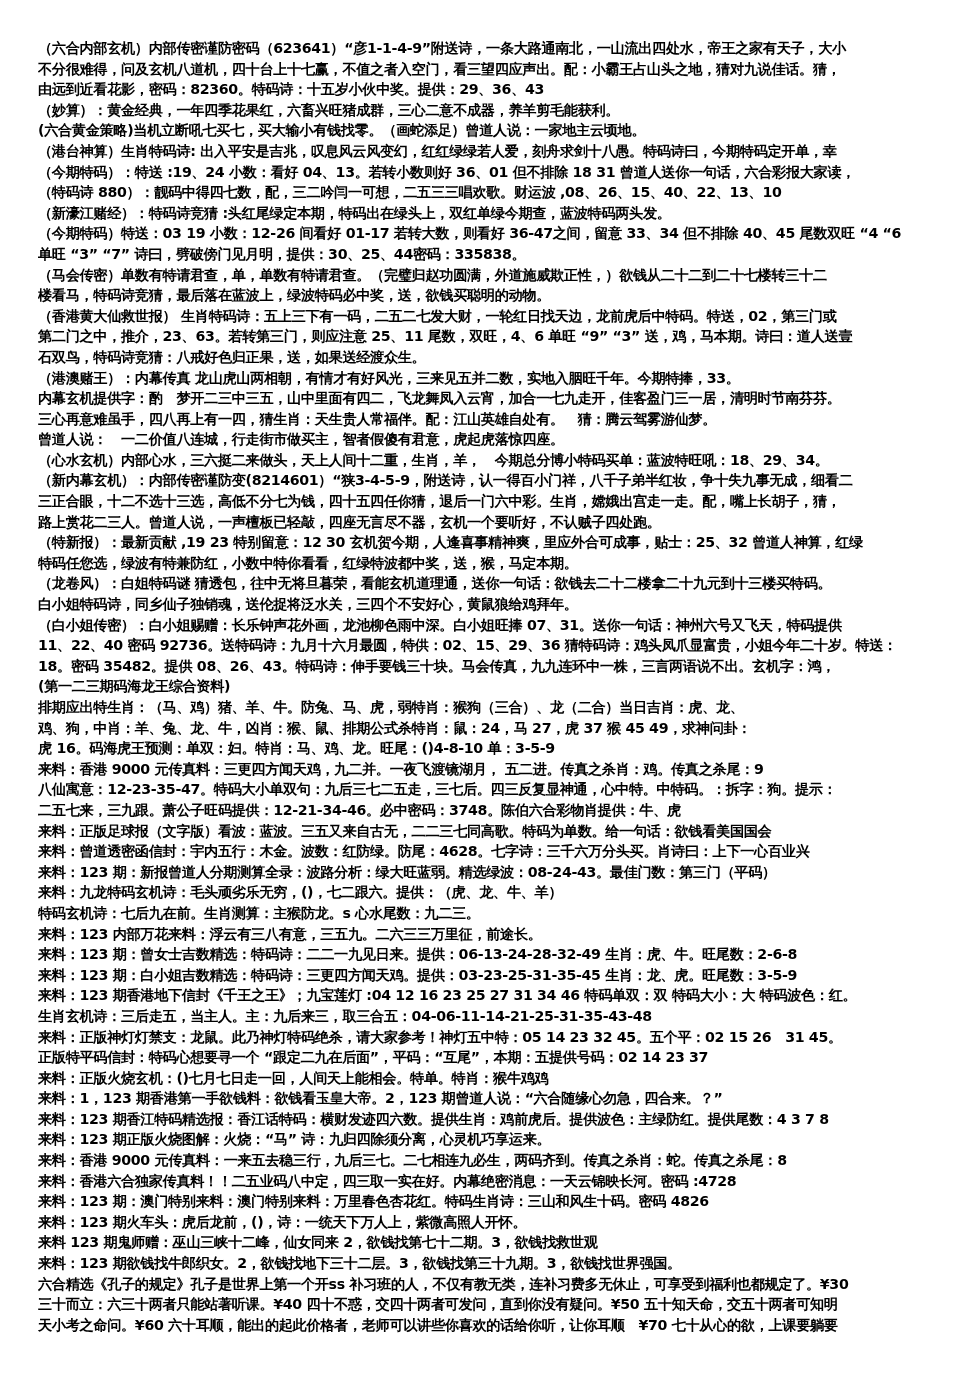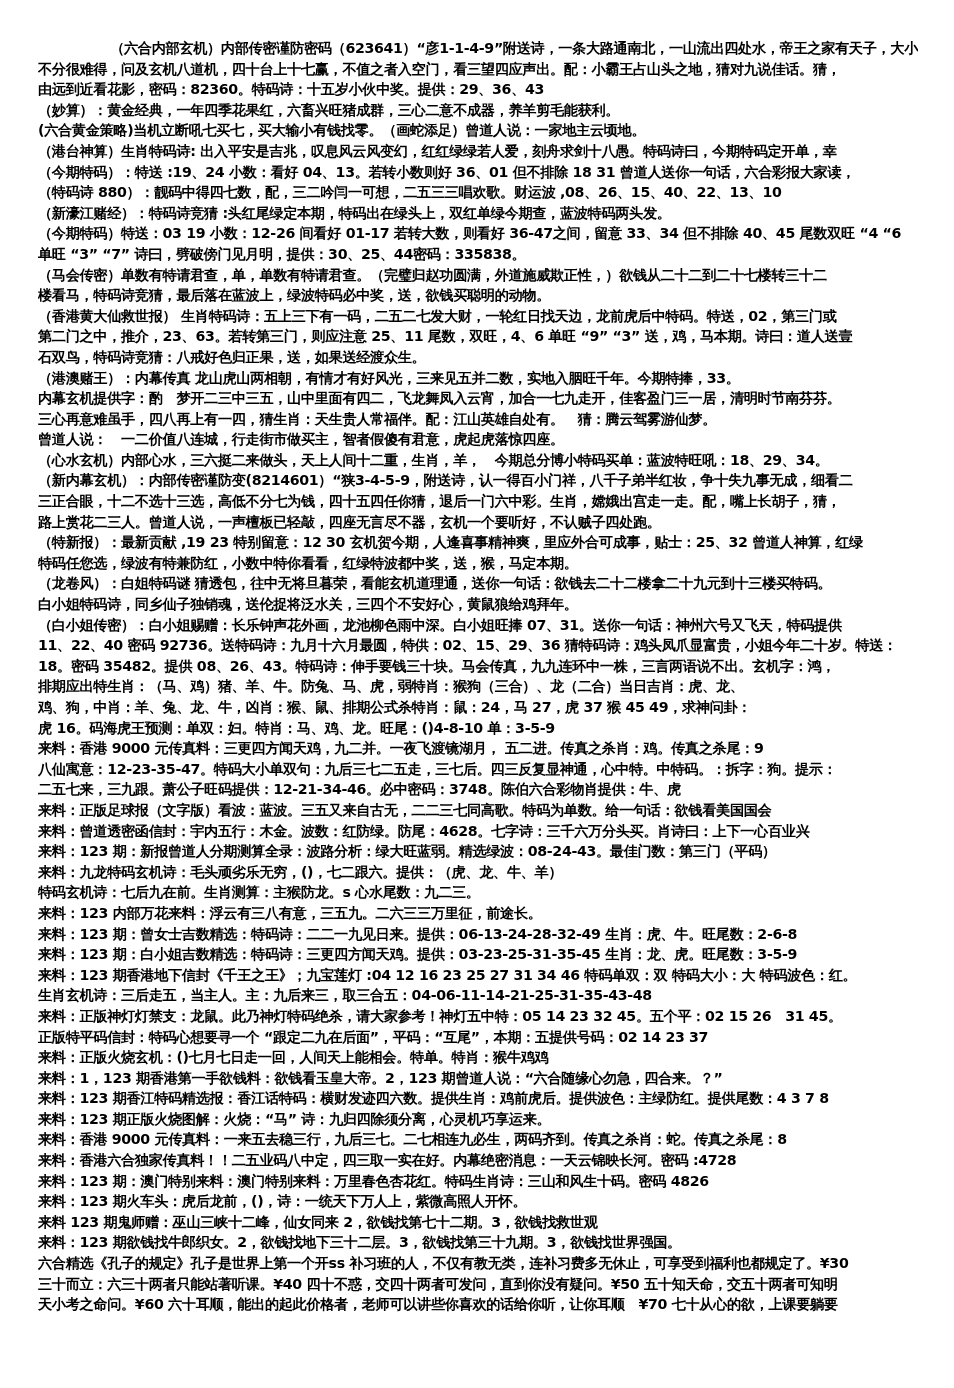--- a/index.html
+++ b/index.html
@@ -1,21 +1,21 @@
 <!DOCTYPE html>
 <html><head>
 <meta charset="utf-8">
 <style>
   html, body { margin: 0; padding: 0; background: #ffffff; }
   body { width: 954px; height: 1388px; overflow: hidden; position: relative;
          font-family: "DejaVu Sans", "Liberation Sans", sans-serif; color: #000; }
   .page { position: absolute; left: 38px; top: 38px; width: 880px; }
   .line { font-size: 14.2px; line-height: 20.6px; white-space: nowrap; letter-spacing: -0.35px;
           overflow: hidden; font-weight: 600; }
-  .line.bold { font-weight: 700; text-align: right; }
+  .line.bold { font-weight: 700; }
 </style>
 </head>
 <body>
 
 <div class="page">
   <div id="lines">
       <div class="line bold">（六合内部玄机）内部传密谨防密码（623641）“彦1-1-4-9”附送诗，一条大路通南北，一山流出四处水，帝王之家有天子，大小</div>
       <div class="line">不分很难得，问及玄机八道机，四十台上十七赢，不值之者入空门，看三望四应声出。配：小霸王占山头之地，猜对九说佳话。猜，</div>
       <div class="line">由远到近看花影，密码：82360。特码诗：十五岁小伙中奖。提供：29、36、43</div>
       <div class="line">（妙算）：黄金经典，一年四季花果红，六畜兴旺猪成群，三心二意不成器，养羊剪毛能获利。</div>
@@ -39,20 +39,21 @@
       <div class="line">（新内幕玄机）：内部传密谨防变(8214601）“狭3-4-5-9，附送诗，认一得百小门祥，八千子弟半红妆，争十失九事无成，细看二</div>
       <div class="line">三正合眼，十二不选十三选，高低不分七为钱，四十五四任你猜，退后一门六中彩。生肖，嫦娥出宫走一走。配，嘴上长胡子，猜，</div>
       <div class="line">路上赏花二三人。曾道人说，一声檀板已轻敲，四座无言尽不器，玄机一个要听好，不认贼子四处跑。</div>
       <div class="line">（特新报）：最新贡献 ,19 23 特别留意：12 30 玄机贺今期，人逢喜事精神爽，里应外合可成事，贴士：25、32 曾道人神算，红绿</div>
       <div class="line">特码任您选，绿波有特兼防红，小数中特你看看，红绿特波都中奖，送，猴，马定本期。</div>
       <div class="line">（龙卷风）：白姐特码谜 猜透包，往中无将旦暮荣，看能玄机道理通，送你一句话：欲钱去二十二楼拿二十九元到十三楼买特码。</div>
       <div class="line">白小姐特码诗，同乡仙子独销魂，送伦捉将泛水关，三四个不安好心，黄鼠狼给鸡拜年。</div>
       <div class="line">（白小姐传密）：白小姐赐赠：长乐钟声花外画，龙池柳色雨中深。白小姐旺捧 07、31。送你一句话：神州六号又飞天，特码提供</div>
       <div class="line">11、22、40 密码 92736。送特码诗：九月十六月最圆，特供：02、15、29、36 猜特码诗：鸡头凤爪显富贵，小姐今年二十岁。特送：</div>
       <div class="line">18。密码 35482。提供 08、26、43。特码诗：伸手要钱三十块。马会传真，九九连环中一株，三言两语说不出。玄机字：鸿，</div>
+      <div class="line">(第一二三期码海龙王综合资料)</div>
       <div class="line">排期应出特生肖：（马、鸡）猪、羊、牛。防兔、马、虎，弱特肖：猴狗（三合）、龙（二合）当日吉肖：虎、龙、</div>
       <div class="line">鸡、狗，中肖：羊、兔、龙、牛，凶肖：猴、鼠、排期公式杀特肖：鼠：24，马 27，虎 37 猴 45 49，求神问卦：</div>
       <div class="line">虎 16。码海虎王预测：单双：妇。特肖：马、鸡、龙。旺尾：()4-8-10 单：3-5-9</div>
       <div class="line">来料：香港 9000 元传真料：三更四方闻天鸡，九二并。一夜飞渡镜湖月， 五二进。传真之杀肖：鸡。传真之杀尾：9</div>
       <div class="line">八仙寓意：12-23-35-47。特码大小单双句：九后三七二五走，三七后。四三反复显神通，心中特。中特码。：拆字：狗。提示：</div>
       <div class="line">二五七来，三九跟。萧公子旺码提供：12-21-34-46。必中密码：3748。陈伯六合彩物肖提供：牛、虎</div>
       <div class="line">来料：正版足球报（文字版）看波：蓝波。三五又来自古无，二二三七同高歌。特码为单数。给一句话：欲钱看美国国会</div>
       <div class="line">来料：曾道透密函信封：宇内五行：木金。波数：红防绿。防尾：4628。七字诗：三千六万分头买。肖诗曰：上下一心百业兴</div>
       <div class="line">来料：123 期：新报曾道人分期测算全录：波路分析：绿大旺蓝弱。精选绿波：08-24-43。最佳门数：第三门（平码）</div>
       <div class="line">来料：九龙特码玄机诗：毛头顽劣乐无穷，()，七二跟六。提供：（虎、龙、牛、羊）</div>

